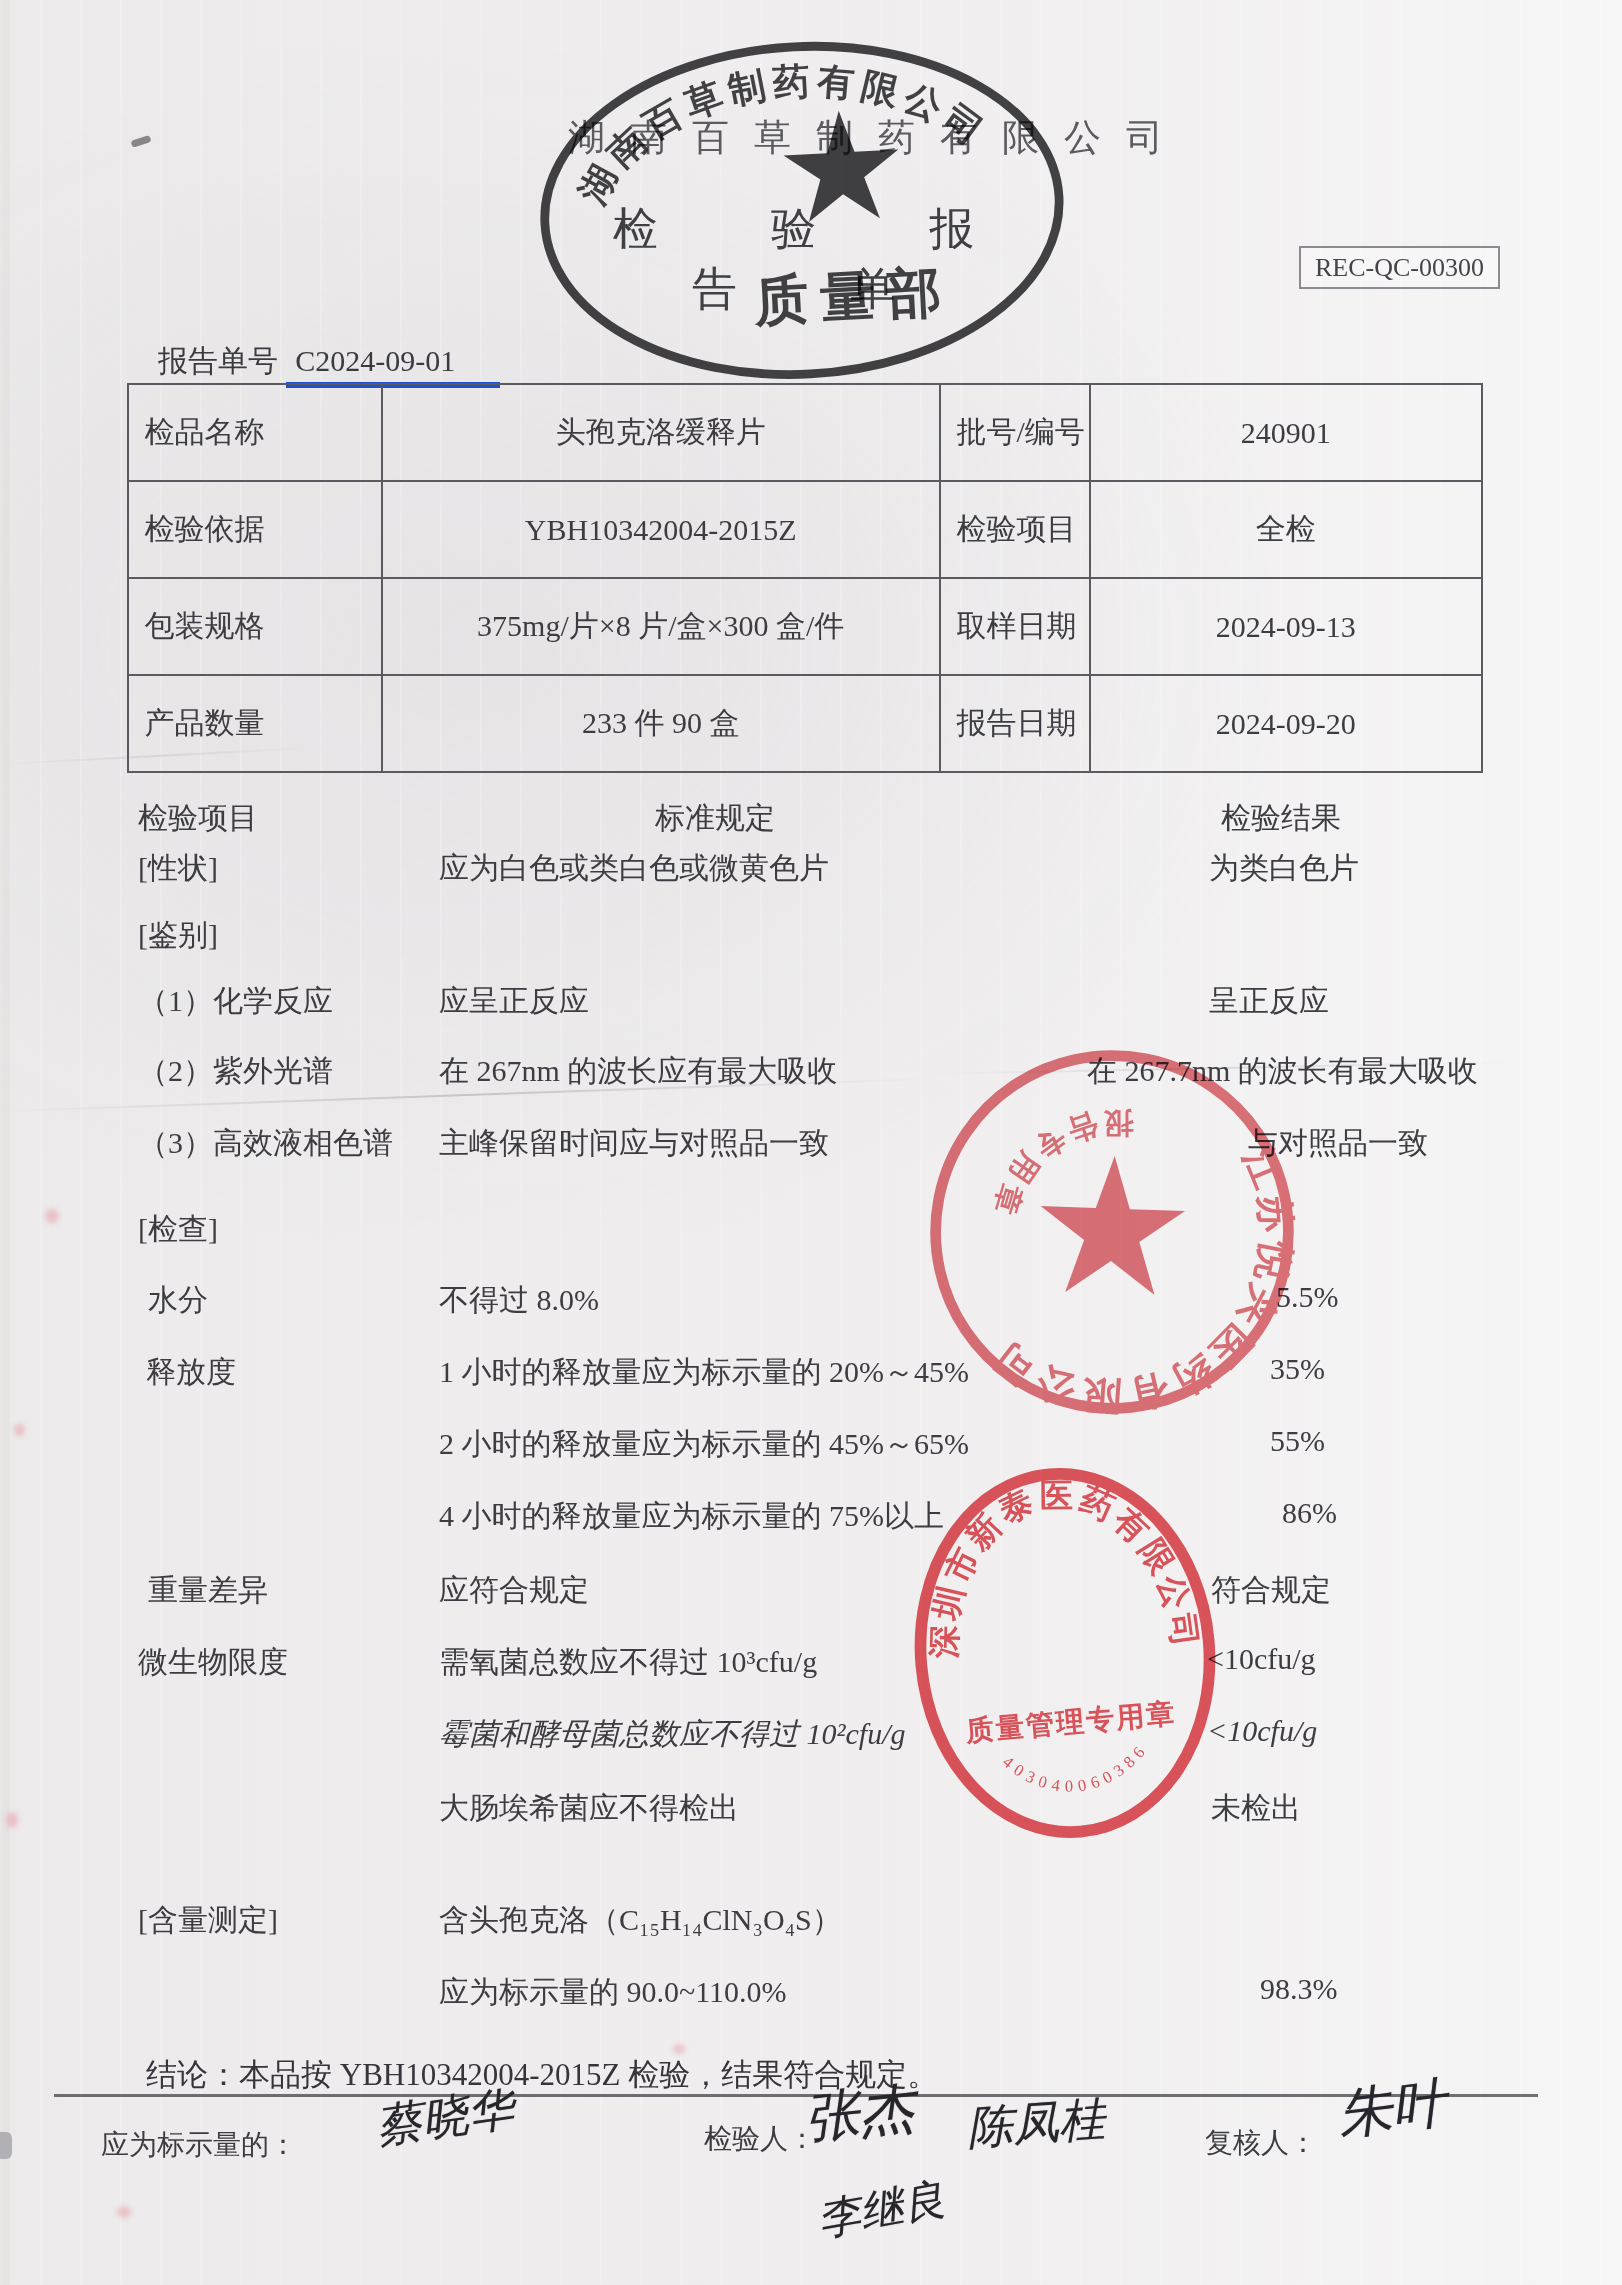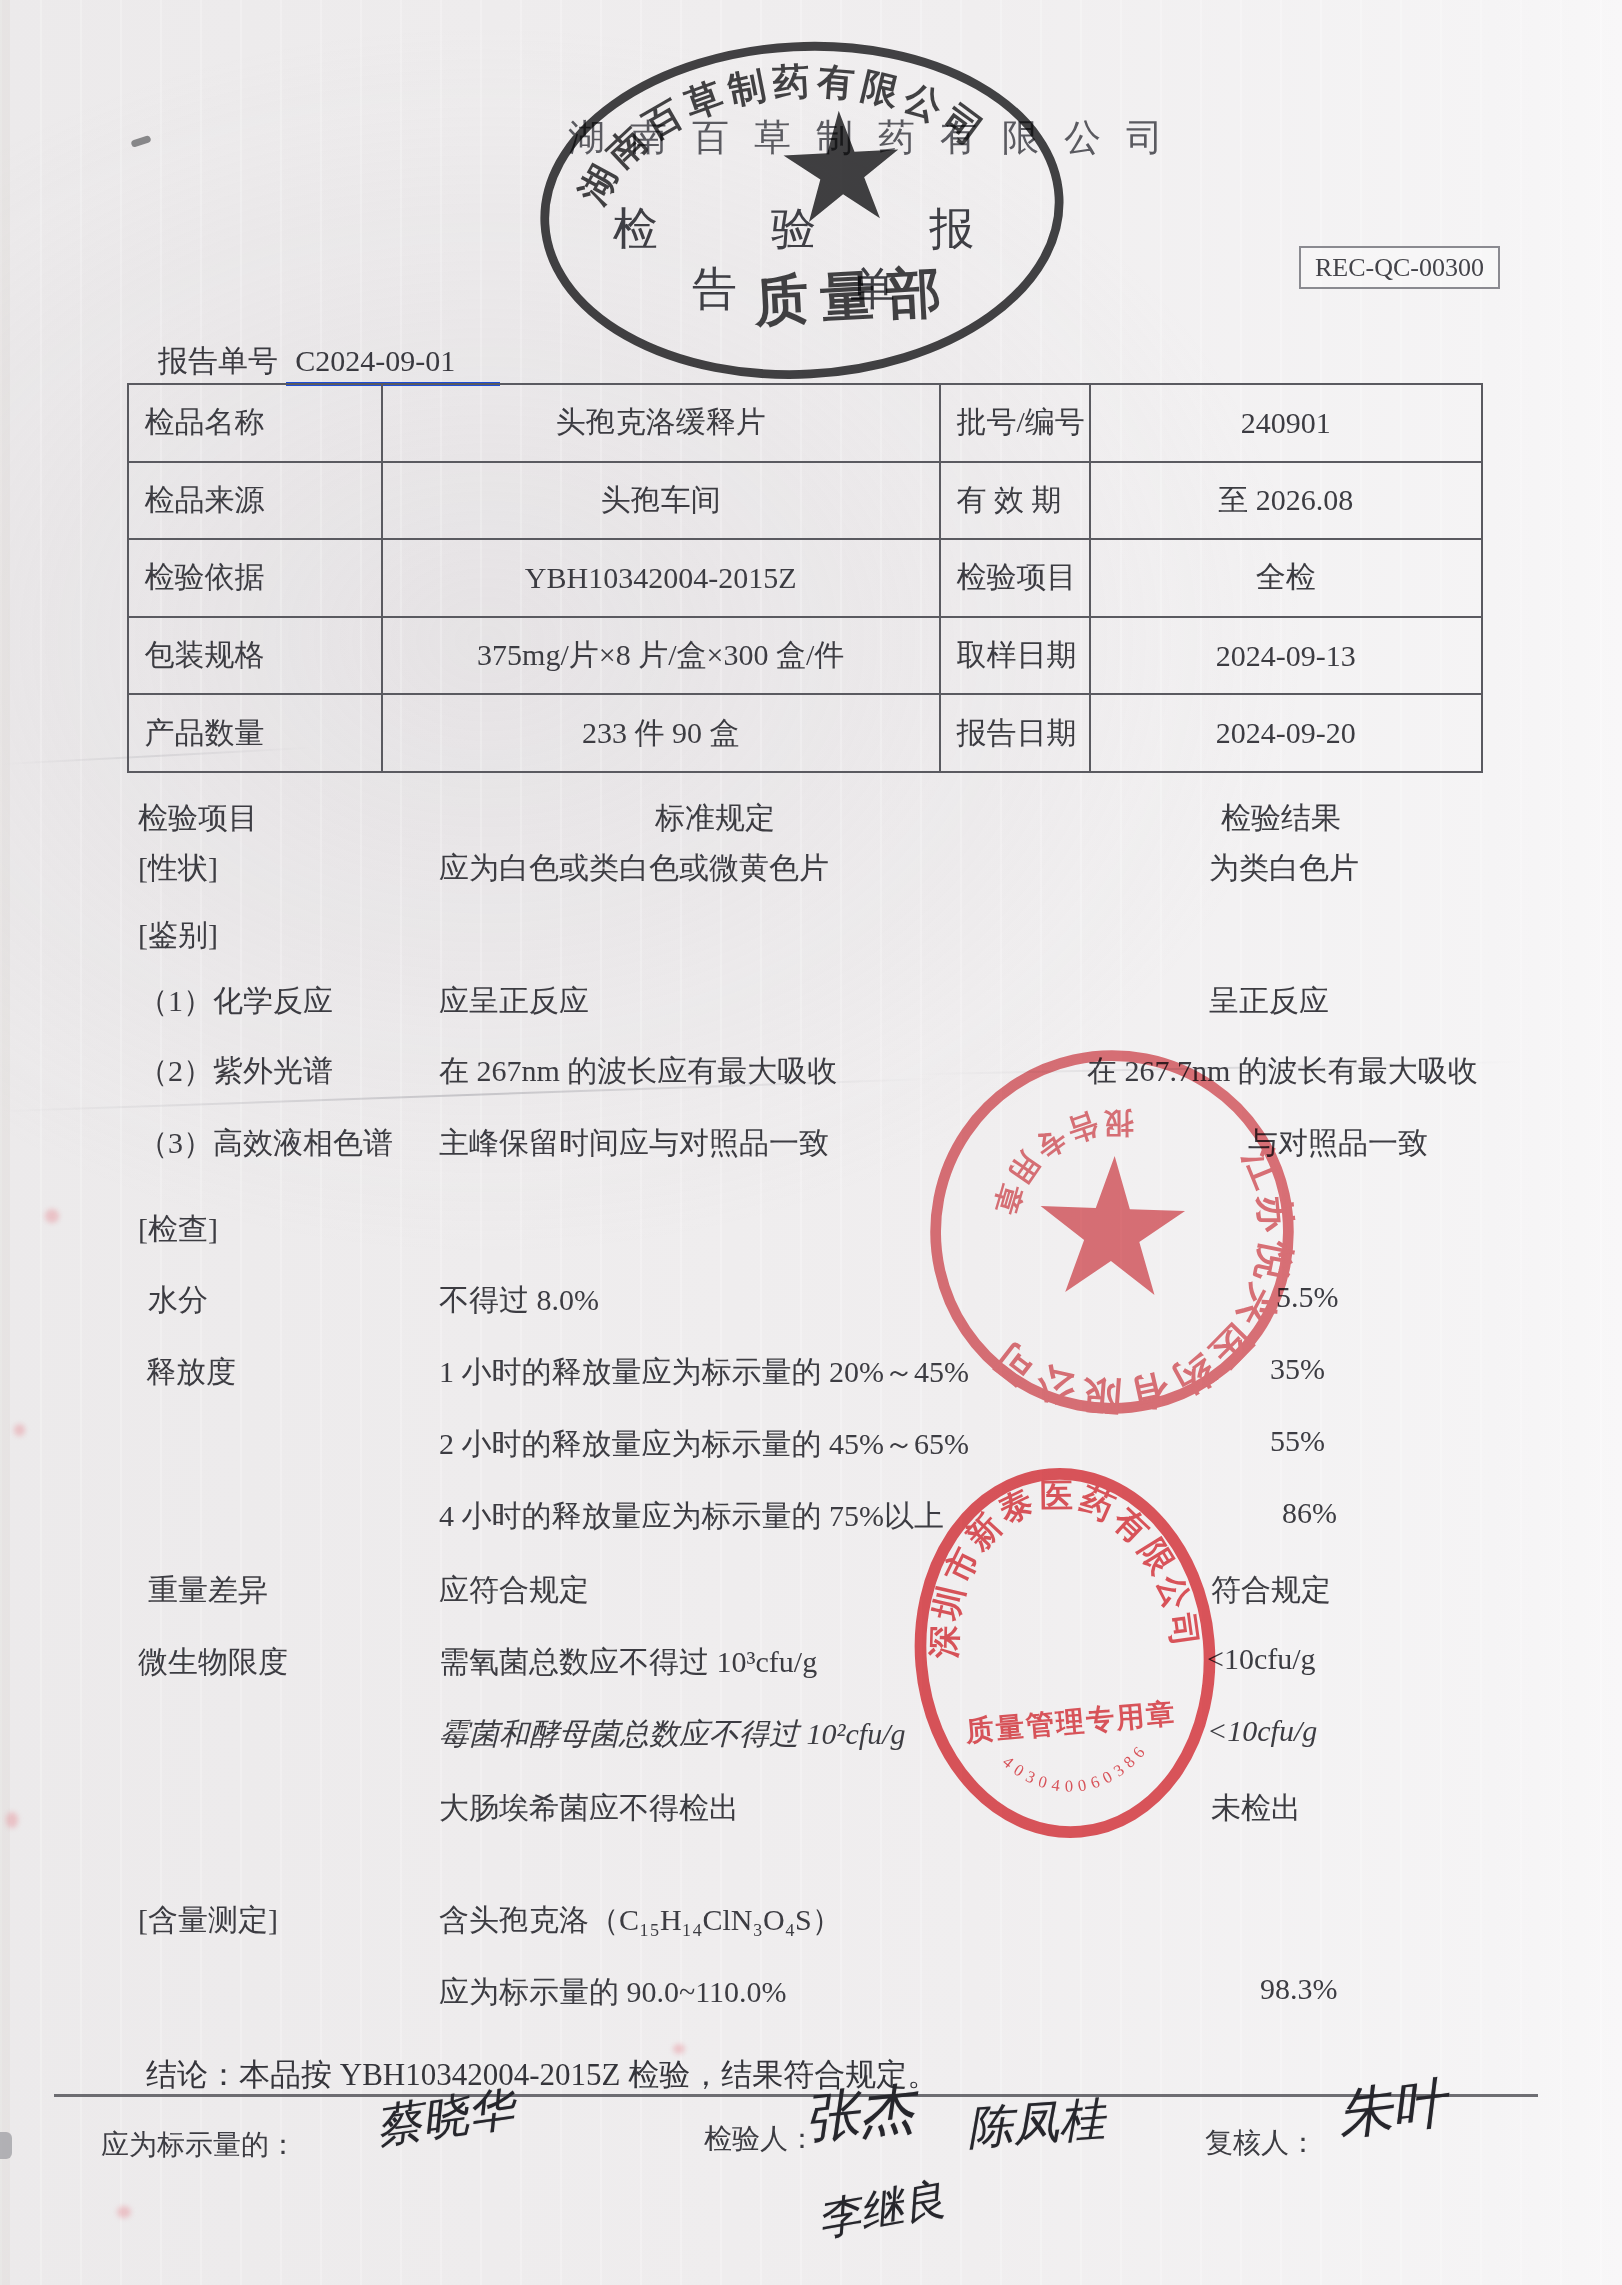--- a/index.html
+++ b/index.html
@@ -14,21 +14,21 @@
       linear-gradient(90deg,#eceaeb 0%, #f0eeef 60%, #f5f4f5 92%, #f8f7f8 100%),
       #f0eeef;
   }
   .abs{position:absolute;}
   
   .company{top:113px;left:488px;width:780px;text-align:center;font-size:37px;letter-spacing:25px;color:#5a5a60;}
   .doc-title{top:199px;left:546px;width:546px;text-align:center;font-size:45px;letter-spacing:51px;color:#3f3f45;font-weight:normal;}
   .rec-box{top:246px;left:1299px;width:197px;height:39px;border:2px solid #8a8a90;
     font-size:26px;color:#44444a;text-align:center;line-height:39px;background:rgba(255,255,255,.25);}
   .repno{top:341px;left:158px;font-size:30px;color:#3a3a40;}
-  .repno .val{border-bottom:4px solid #1d4ed8;padding:0 45px 4.9px 9.8px;}
+  .repno .val{border-bottom:6px solid #1d4ed8;padding:0 45px 4.9px 9.8px;}
   
   table.info{position:absolute;left:127px;top:383px;width:1356px;height:390px;border-collapse:collapse;}
   table.info td{border:2px solid #5a5a60;font-size:30px;color:#3c3c42;}
   td.lab{padding-left:15.6px;text-align:left;}
   td.val{text-align:center;}
   
   .rrow{left:0;width:1623px;height:43px;font-size:30px;color:#3c3c42;}
   .rrow span{position:absolute;white-space:nowrap;}
   .ri{left:138px;}
   .rs{left:439px;}
@@ -87,26 +87,20 @@
       <col style="width:393px">
     </colgroup>
   <tbody>
     <tr>
       <td class="lab">检品名称</td>
       <td class="val">头孢克洛缓释片</td>
       <td class="lab">批号/编号</td>
       <td class="val">240901</td>
     </tr>
     <tr>
-      <td class="lab">检品来源</td>
-      <td class="val">头孢车间</td>
-      <td class="lab">有 效 期</td>
-      <td class="val">至 2026.08</td>
-    </tr>
-    <tr>
       <td class="lab">检验依据</td>
       <td class="val">YBH10342004-2015Z</td>
       <td class="lab">检验项目</td>
       <td class="val">全检</td>
     </tr>
     <tr>
       <td class="lab">包装规格</td>
       <td class="val">375mg/片×8 片/盒×300 盒/件</td>
       <td class="lab">取样日期</td>
       <td class="val">2024-09-13</td>

